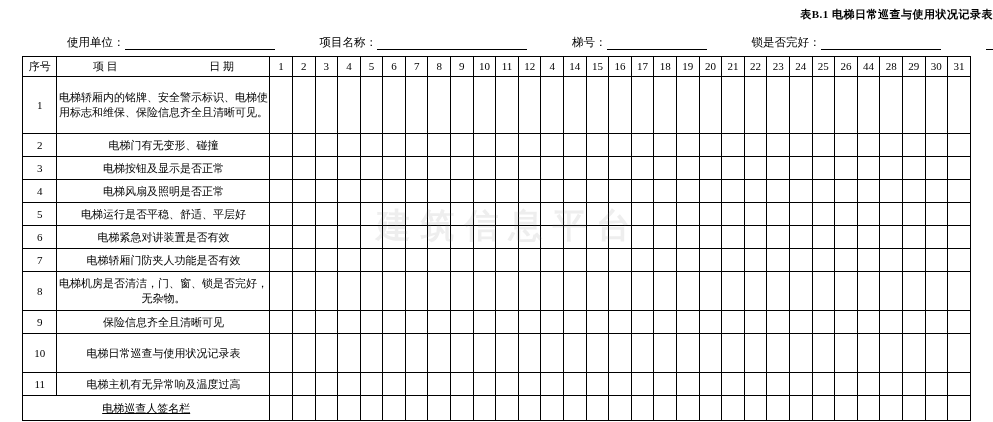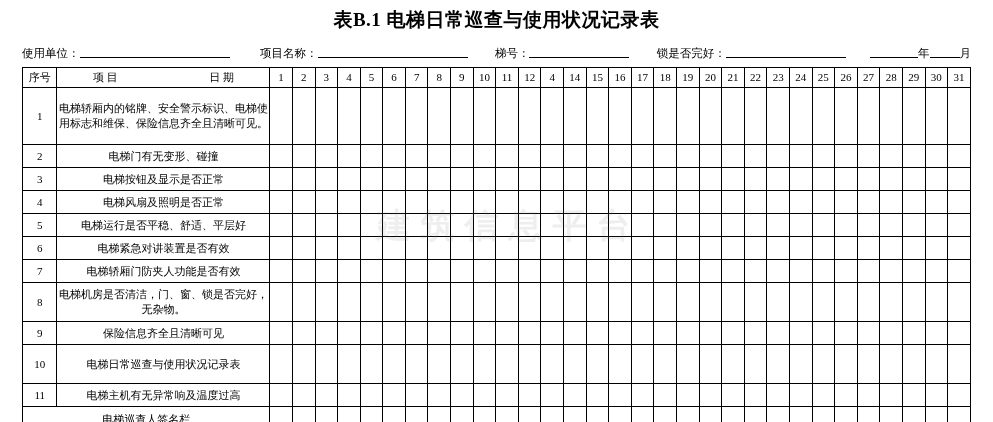--- a/index.html
+++ b/index.html
@@ -15,36 +15,38 @@
     position: relative;
     overflow: hidden;
   }
   .page {
     position: relative;
     width: 993px;
     height: 422px;
     box-sizing: border-box;
   }
   .doc-title {
-    text-align: center;
-    font-size: 19px;
+    text-align: right;
+    font-size: 11px;
     font-weight: bold;
     letter-spacing: 0.5px;
     margin-top: 7px;
     margin-bottom: 0;
   }
   .headline-row {
     display: flex;
     align-items: flex-end;
     font-size: 11.5px;
     margin: 13px 22px 6px 22px;
     white-space: nowrap;
   }
   .hl-item {
     display: flex;
+    align-items: flex-end;
+    margin-left: 45px;
   }
   .hl-label {
     font-size: 11.5px;
   }
   .hl-line {
     border-bottom: 1px solid #000;
     display: inline-block;
     height: 11px;
   }
   .ln-unit { width: 150px; }
@@ -208,21 +210,21 @@
         <td>17</td>
         <td>18</td>
         <td>19</td>
         <td>20</td>
         <td>21</td>
         <td>22</td>
         <td>23</td>
         <td>24</td>
         <td>25</td>
         <td>26</td>
-        <td>27</td>
+        <td>44</td>
         <td>28</td>
         <td>29</td>
         <td>30</td>
         <td>31</td>
       </tr>
     </thead>
     <tbody>
 
       <tr class="row-tall">
         <td>1</td>

